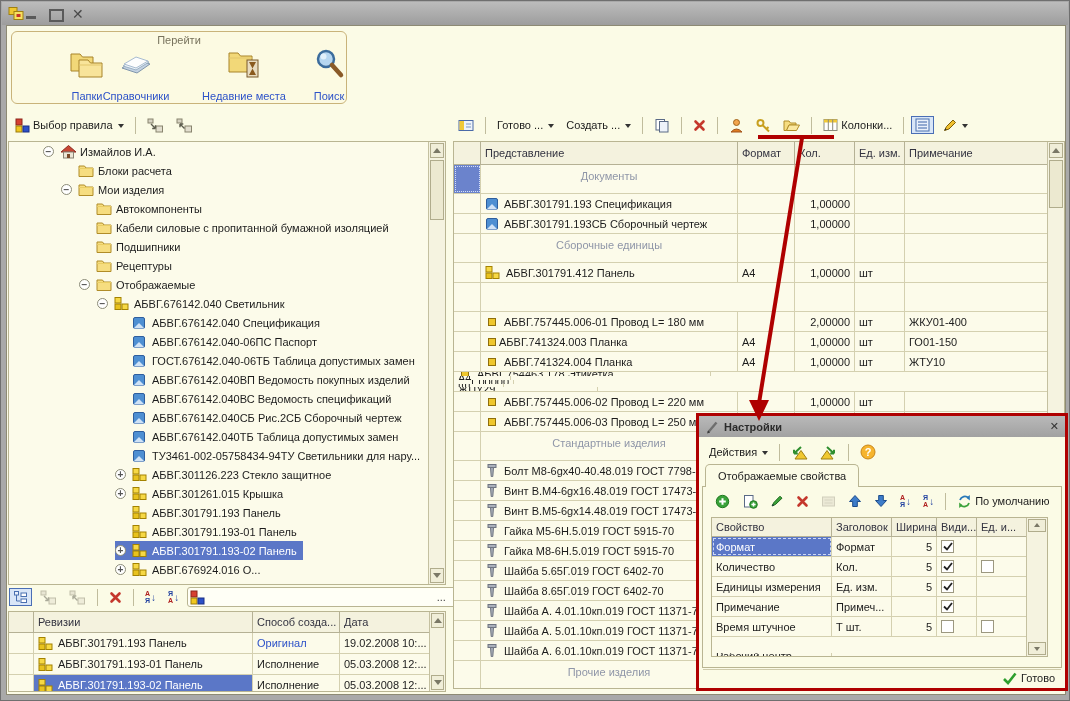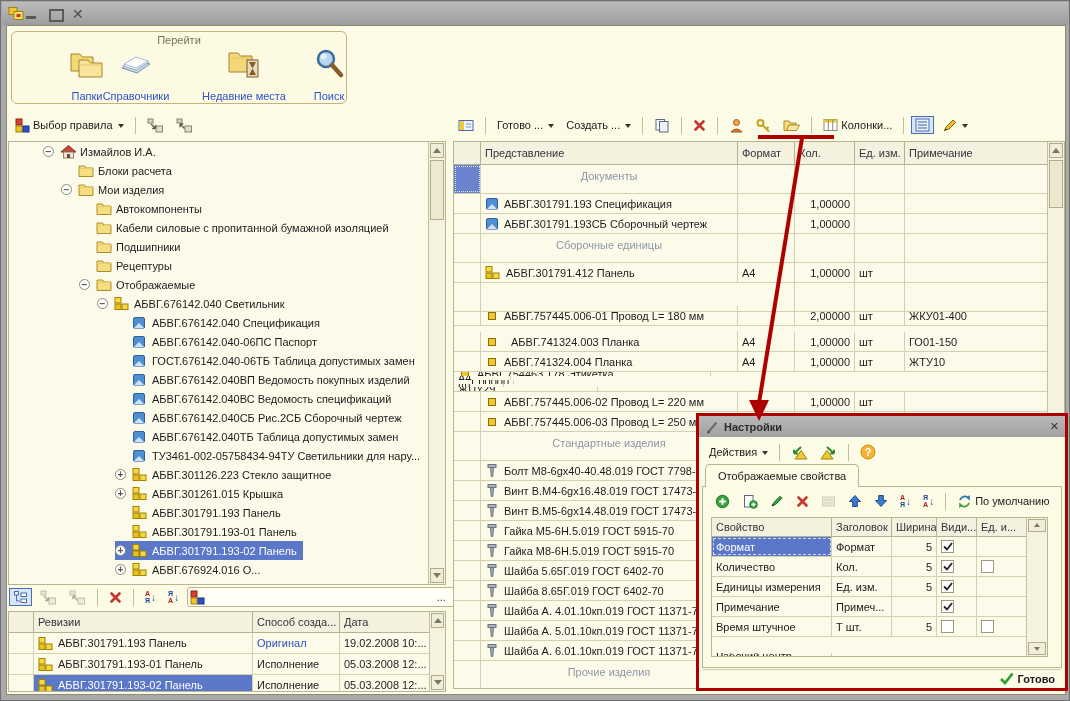--- a/index.html
+++ b/index.html
@@ -54,21 +54,21 @@
   
   .finput{display:flex;align-items:center;border:1px solid #b9b592;border-radius:3px;background:#fffff6;height:20px;padding:0 2px;gap:2px;}
   .fbtn{color:#444;padding:0 3px;}
   
   .dialog{position:absolute;left:695px;top:412px;width:372px;height:278px;border:3px solid #af0000;background:#fbfbe6;z-index:40;}
   .dtitle{position:absolute;left:0;top:0;right:0;height:21px;background:linear-gradient(#b9b9b9,#a1a1a1);display:flex;align-items:center;padding:0 6px;gap:5px;}
   .dtitle b{color:#2b2b2b;flex:1;}
   .dtab{position:absolute;left:6px;top:48px;height:23px;padding:0 12px;background:#fbfbe6;border:1px solid #b9b592;border-bottom:none;border-radius:5px 5px 0 0;display:flex;align-items:center;z-index:2;}
   .dpanel{position:absolute;left:3px;top:70px;width:360px;height:182px;border:1px solid #b9b592;background:#fbfbe6;}
   .cb{width:13px;height:13px;border:1px solid #9c9880;background:#fff;display:inline-flex;align-items:center;justify-content:center;}
-  .done{position:absolute;right:10px;top:256px;display:flex;align-items:flex-end;gap:4px;font-weight:bold;}
+  .done{position:absolute;right:10px;top:256px;display:flex;align-items:flex-start;gap:4px;font-weight:normal;}
   .annot{position:absolute;inset:0;z-index:50;pointer-events:none;}
   .icon{display:inline-flex;flex:none;}
 </style>
 </head>
 <body>
 
 <div class="window">
   <div class="titlebar">
     <span class="icon" id="appicon">
         <svg width="16" height="15" viewBox="0 0 16 15">
@@ -809,21 +809,21 @@
           <div class="cell" style="width:144px"></div>
         </div>
         <div class="mrow" style="top:141px;height:29px;width:595px;">
           <div class="cell " style="width:27px"></div>
           <div class="cell grouptxt" style="width:257px;align-items:flex-start;padding-top:5px;justify-content:center;margin-top:48px;">Детали</div>
           <div class="cell" style="width:57px"></div>
           <div class="cell" style="width:60px"></div>
           <div class="cell" style="width:50px"></div>
           <div class="cell" style="width:144px"></div>
         </div>
-        <div class="mrow" style="top:164px;height:20px;width:595px;">
+        <div class="mrow" style="top:170px;height:20px;width:595px;">
           <div class="cell" style="width:27px"></div>
           <div class="cell" style="width:257px">
             <span class="icon">
               <svg width="14" height="14" viewBox="0 0 14 14">
                 <rect x="3.5" y="3.5" width="7" height="7" fill="#efc72e" stroke="#8f6f0c"></rect>
               </svg>
             </span>
             <span style="margin-left:5px">АБВГ.757445.006-01 Провод L= 180 мм</span>
           </div>
           <div class="cell" style="width:57px"></div>
@@ -832,21 +832,21 @@
           <div class="cell" style="width:144px">ЖКУ01-400</div>
         </div>
         <div class="mrow" style="top:190px;height:20px;width:595px;">
           <div class="cell" style="width:27px"></div>
           <div class="cell" style="width:257px">
             <span class="icon">
               <svg width="14" height="14" viewBox="0 0 14 14">
                 <rect x="3.5" y="3.5" width="7" height="7" fill="#efc72e" stroke="#8f6f0c"></rect>
               </svg>
             </span>
-            <span style="margin-left:12px">АБВГ.741324.003 Планка</span>
+            <span style="margin-left:0">АБВГ.741324.003 Планка</span>
           </div>
           <div class="cell" style="width:57px">А4</div>
           <div class="cell num" style="width:60px">1,00000</div>
           <div class="cell" style="width:50px">шт</div>
           <div class="cell" style="width:144px">ГО01-150</div>
         </div>
         <div class="mrow" style="top:210px;height:20px;width:595px;">
           <div class="cell" style="width:27px"></div>
           <div class="cell" style="width:257px">
             <span class="icon">

